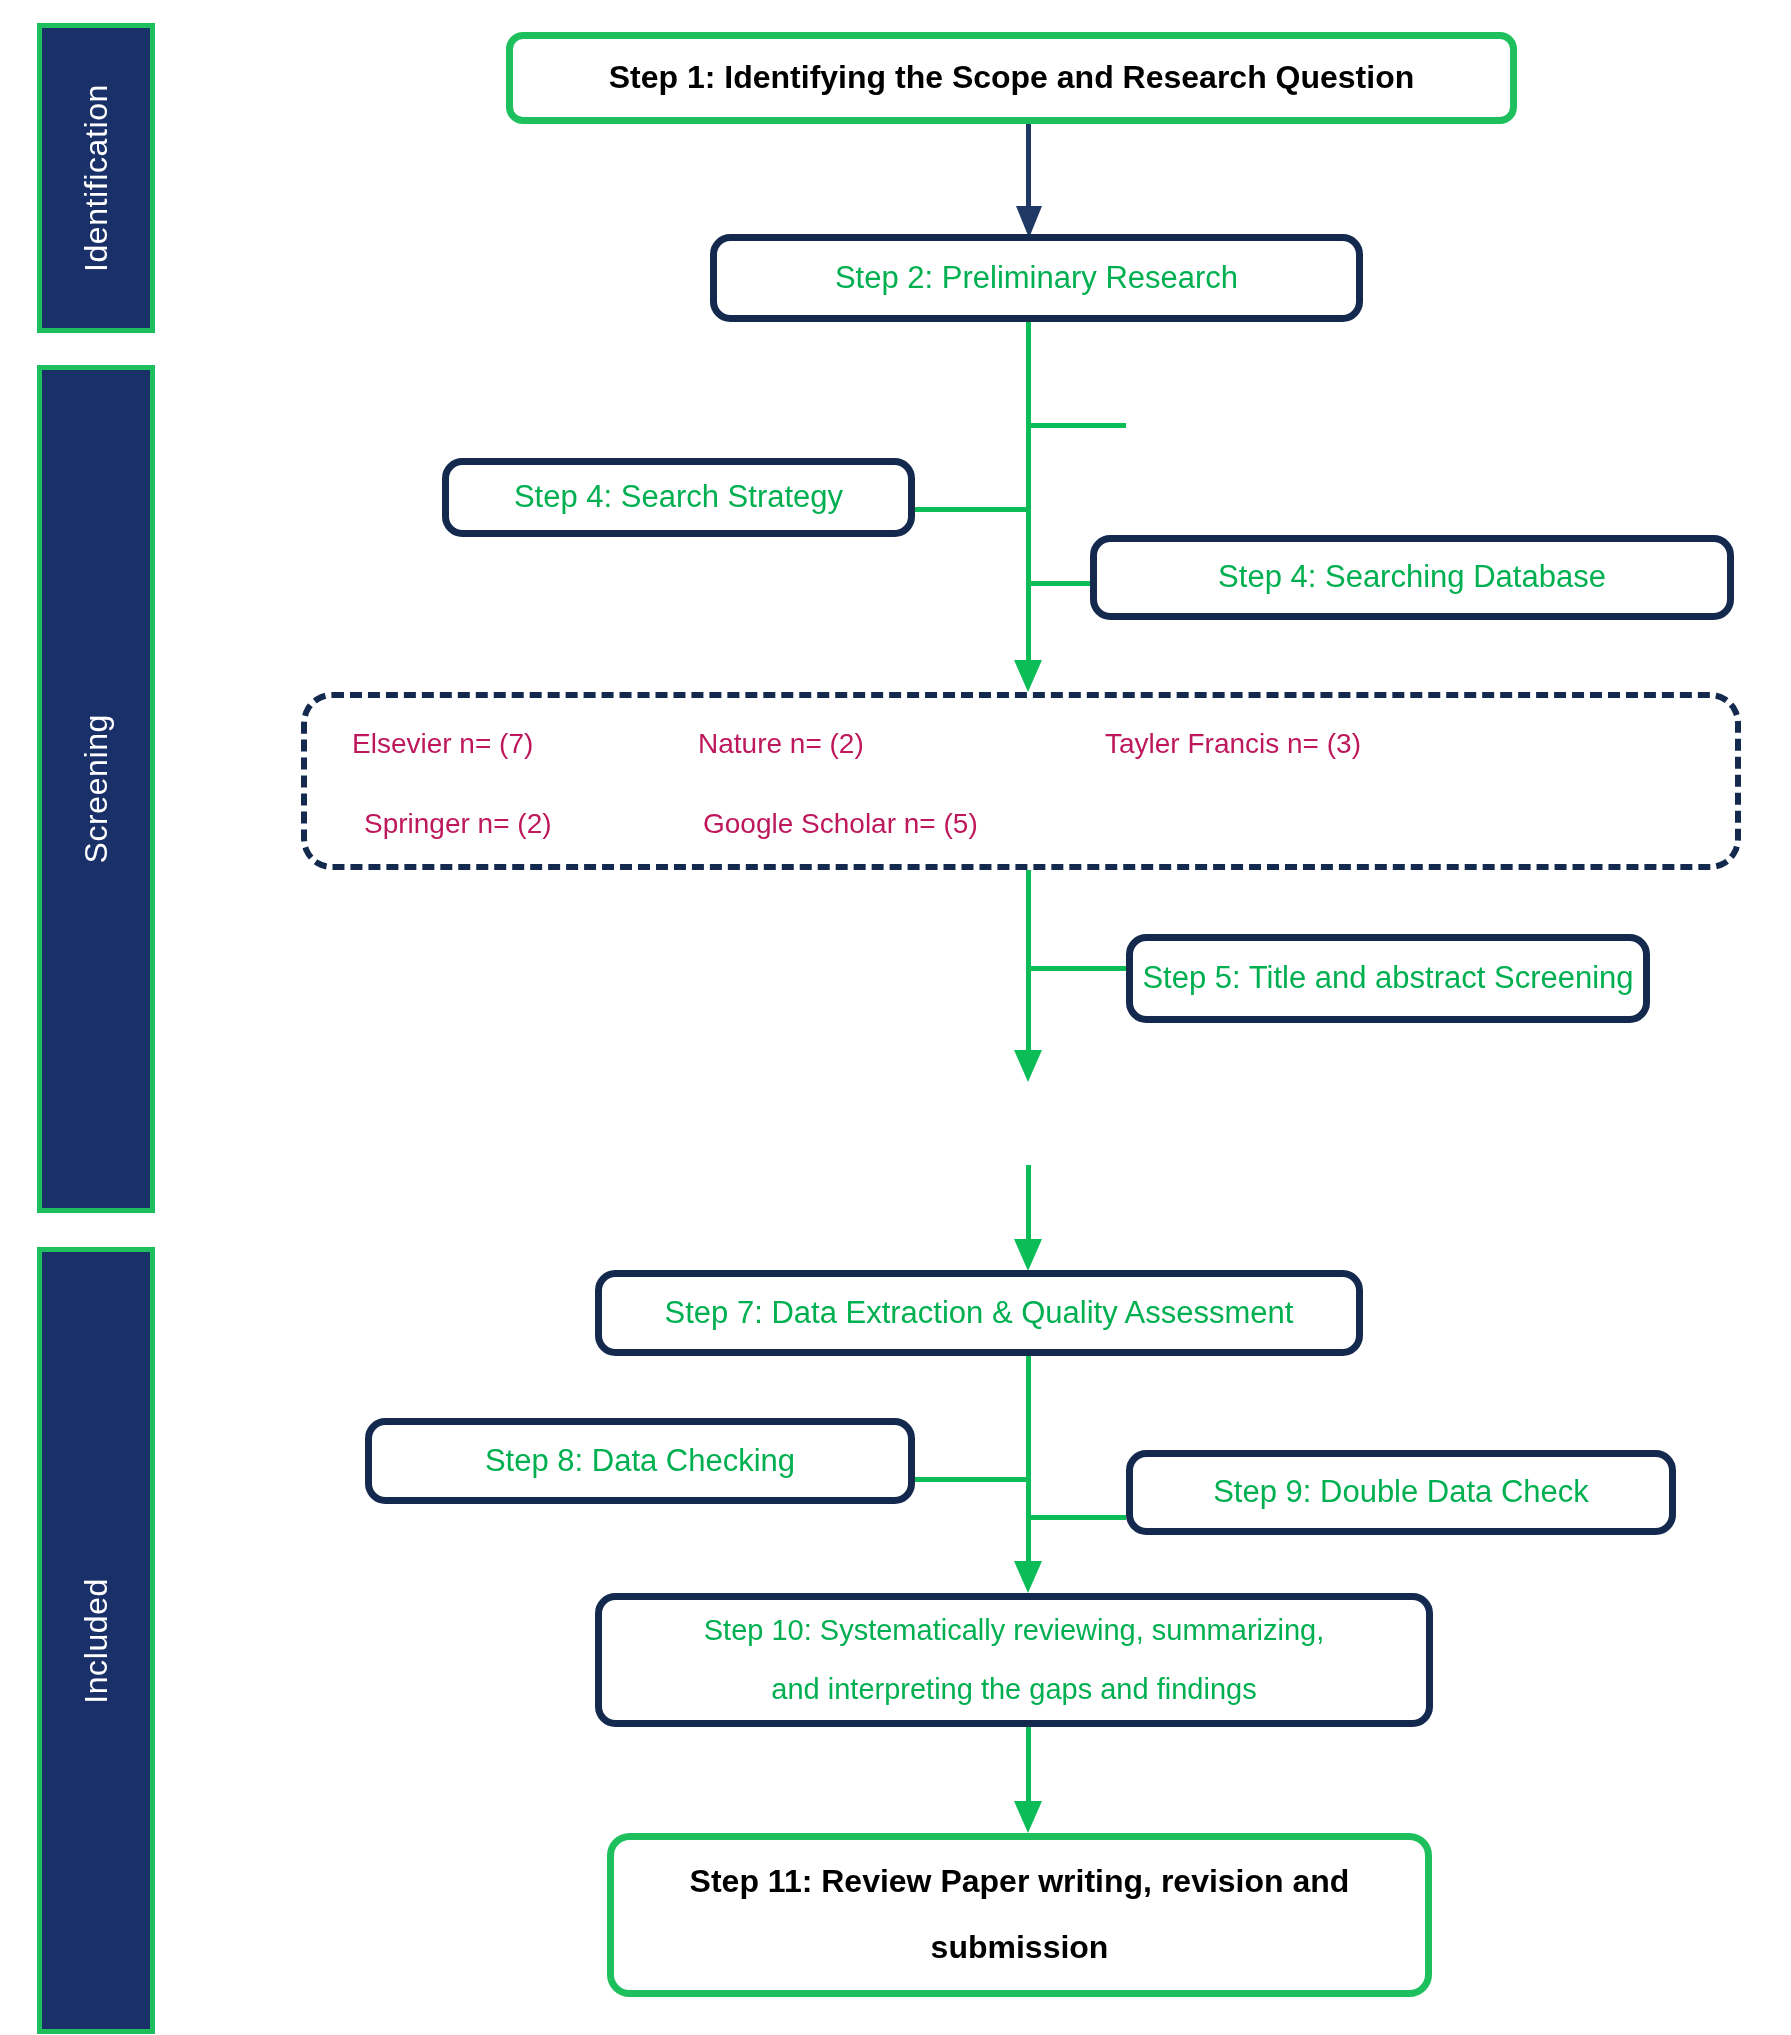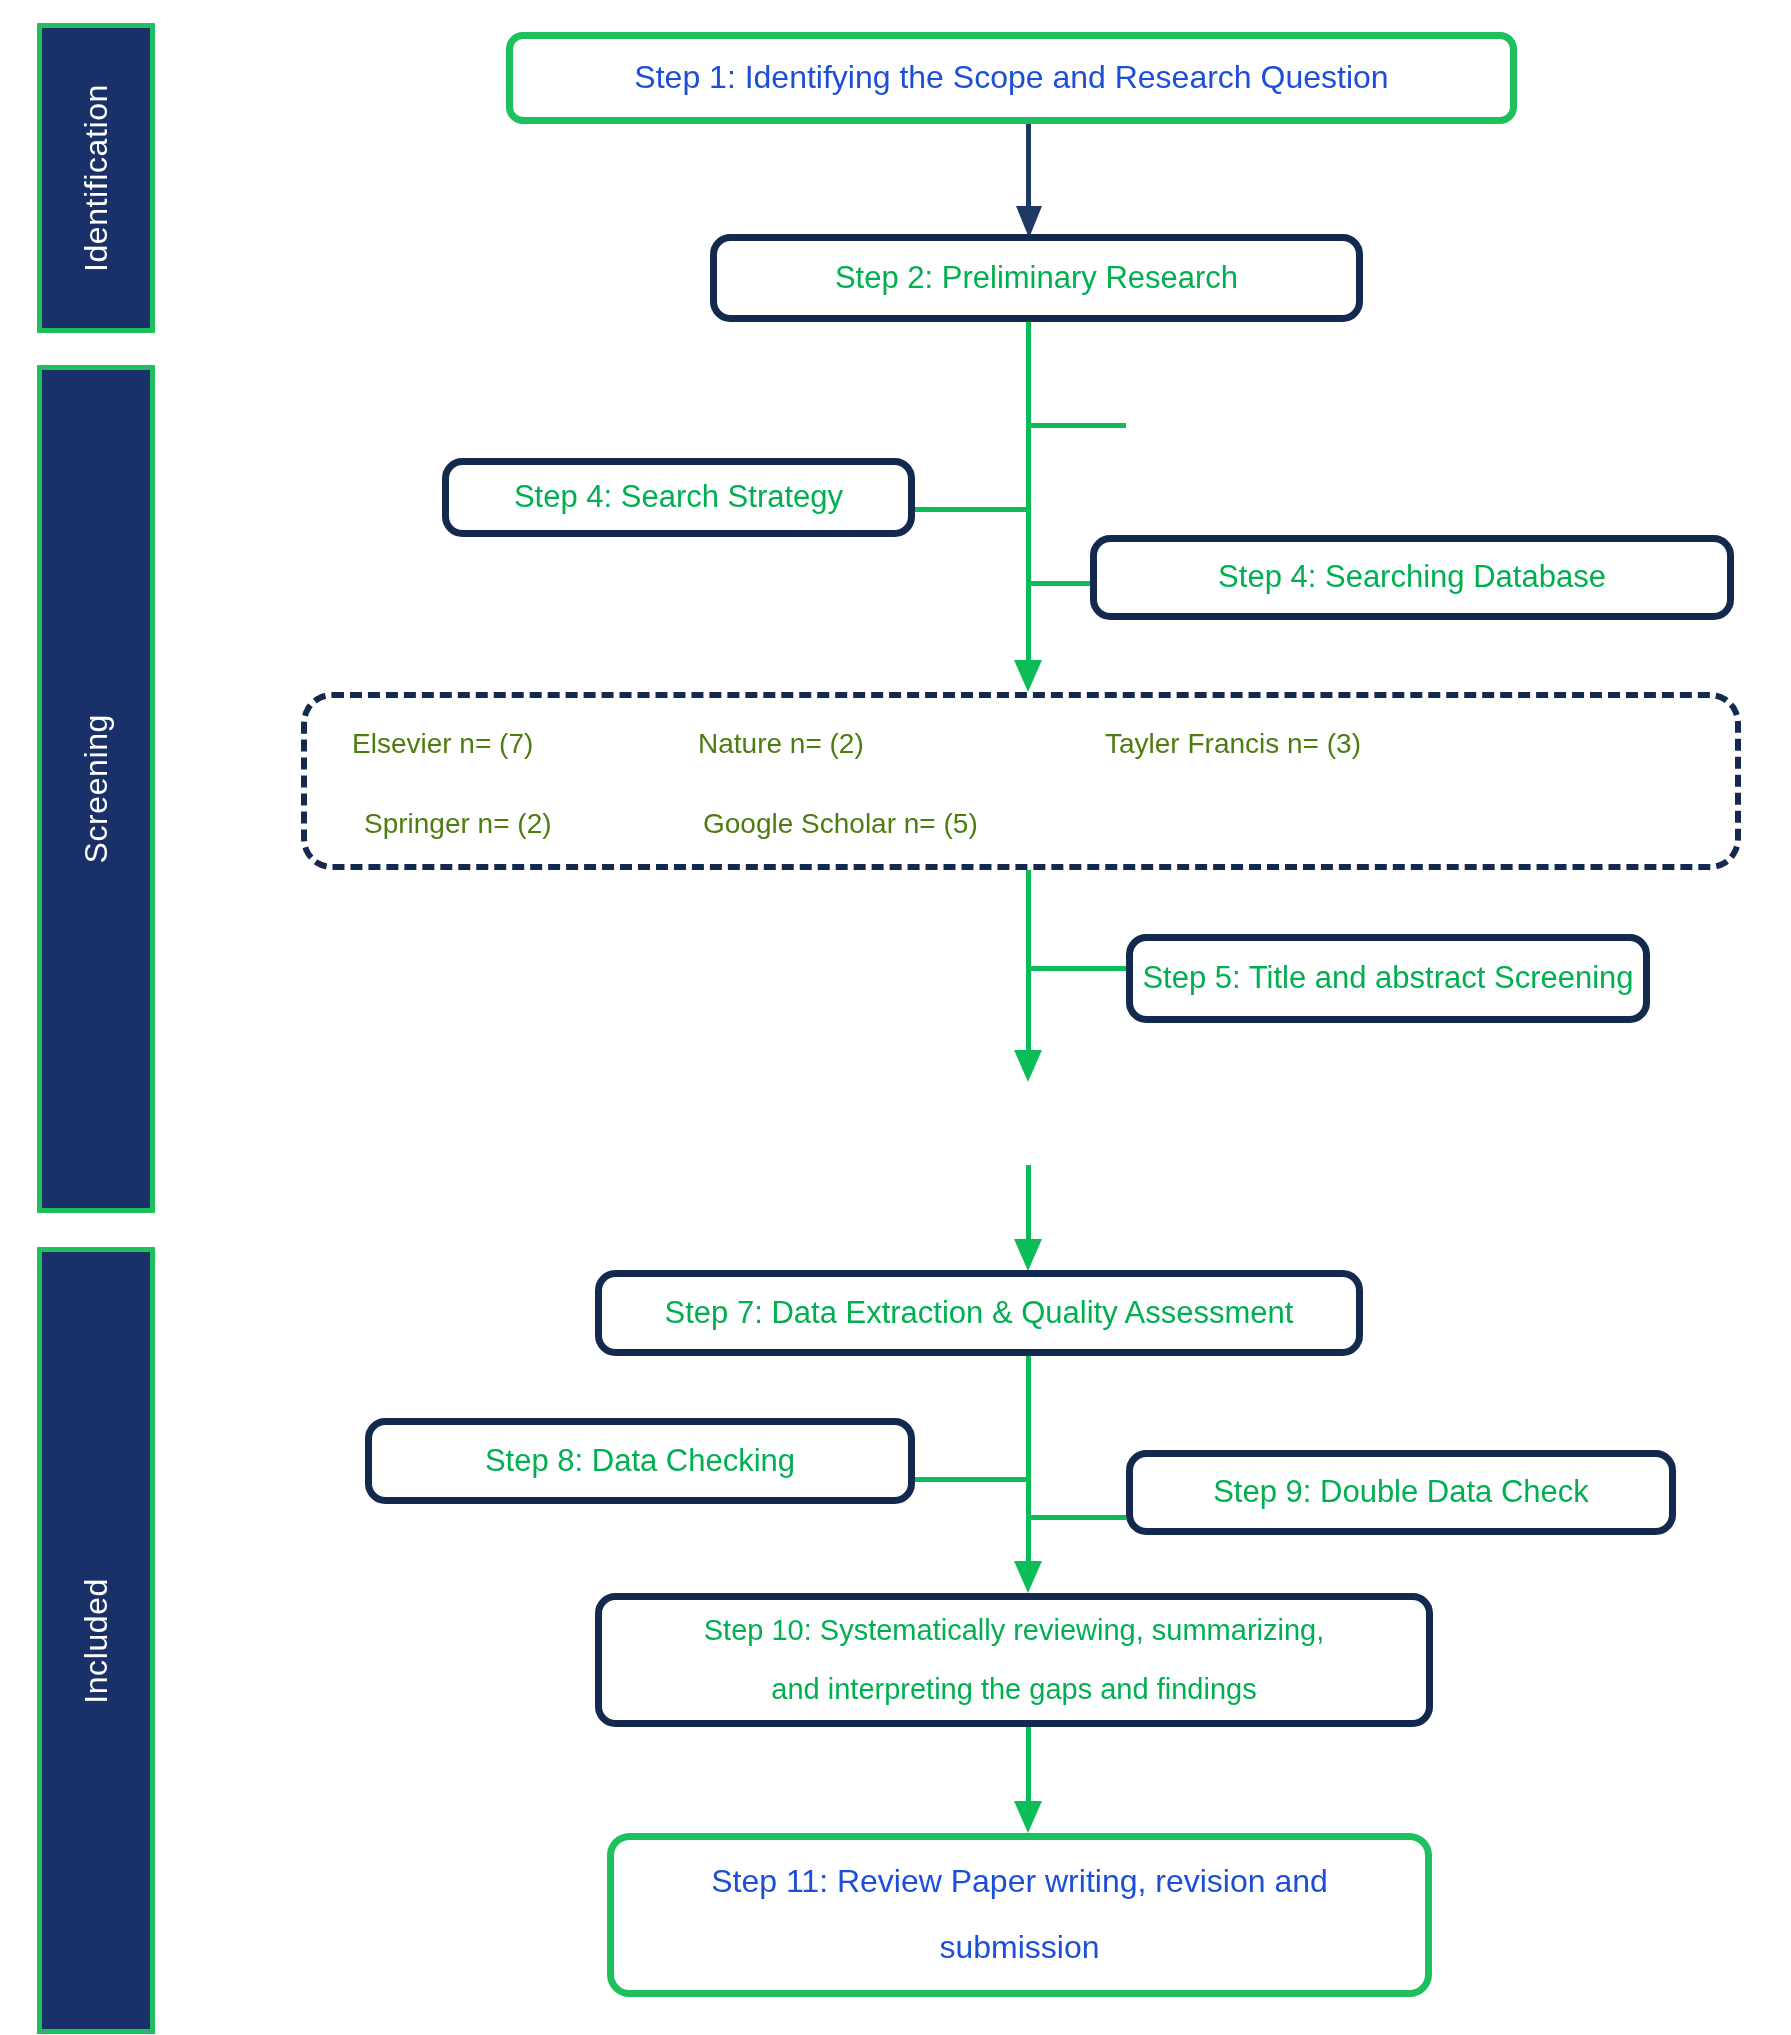--- a/index.html
+++ b/index.html
@@ -45,35 +45,35 @@
     align-items: center;
     justify-content: center;
     text-align: center;
     color: #00b050;
     font-size: 31px;
     line-height: 1.3;
   }
   .box.green-border {
     border: 7.4px solid #1dc05d;
     border-radius: 17px;
-    color: #1d4ed8;
-    font-weight: normal;
+    color: #000000;
+    font-weight: bold;
     font-size: 32px;
   }
   .box.dashed {
     border: 6.2px dashed #14294e;
     border-radius: 31px;
   }
   .box .l2 { display: block; }
   .box.two-line { line-height: 2.05; text-align: center; }
 
   
   .db-label {
     position: absolute;
-    color: #4d7c0f;
+    color: #be185d;
     font-size: 28px;
     white-space: nowrap;
   }
 
   
   .vline, .hline { position: absolute; }
   .vline { width: 4.5px; }
   .hline { height: 4.5px; }
   .green-line { background: #0cbd57; }
   .navy-line { background: #1f3864; }

